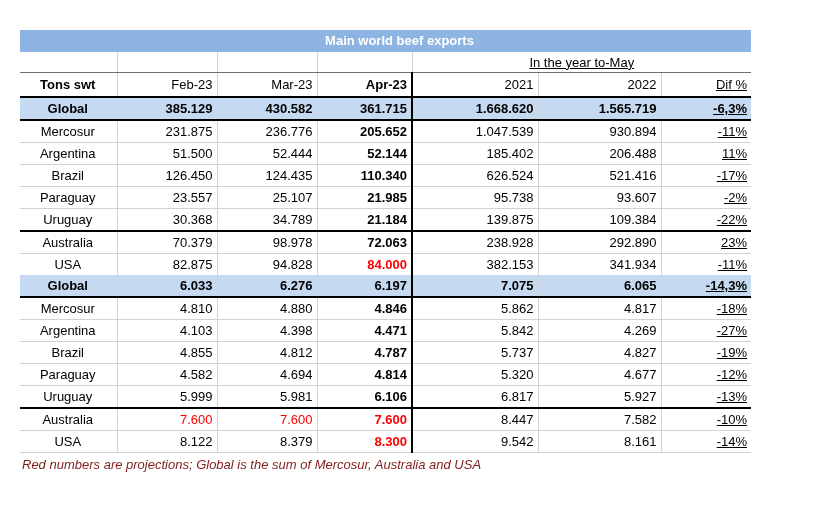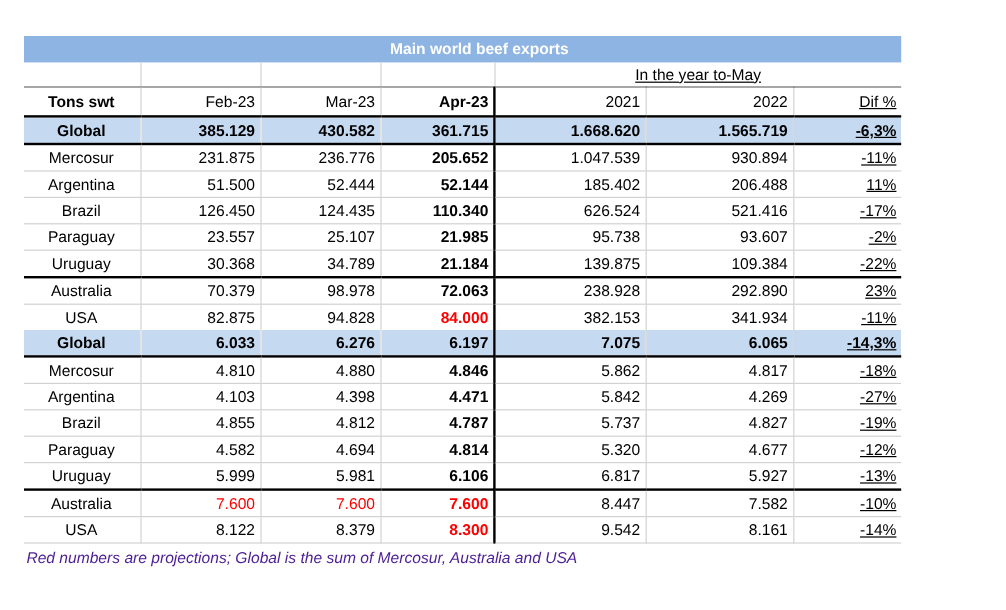--- a/index.html
+++ b/index.html
@@ -35,21 +35,21 @@
   .red{color:var(--red);margin-left:25px;}
   .vthick{border-right:2px solid var(--thick) !important;font-weight:bold;}
   tr.spacer-row td{height:20px;border-bottom:1px solid var(--thin-dark);}
   tr.spacer-row td.span-head{text-align:center;}
   tr.head-row td{height:23px;border-bottom:2px solid var(--thick);}
   tr.global-row td{background:var(--highlight);font-weight:bold;border-bottom:2px solid var(--thick);}
   tr.thick-bottom td{border-bottom:2px solid var(--thick);margin-left:20px;}
   tr.last-row-open td{border-bottom:none;}
   tr.unit-row td{height:23px;border:none;}
   .footnote{
-    margin:4px 0 0 2px;font-size:13px;font-style:italic;color:#4c1d95;
+    margin:4px 0 0 2px;font-size:13px;font-style:italic;color:#7f1d1d;
   }
 </style>
 </head>
 <body>
 
 <div class="sheet">
   <div class="title-bar">Main world beef exports</div>
   <table>
     <colgroup>
       <col class="c0">

